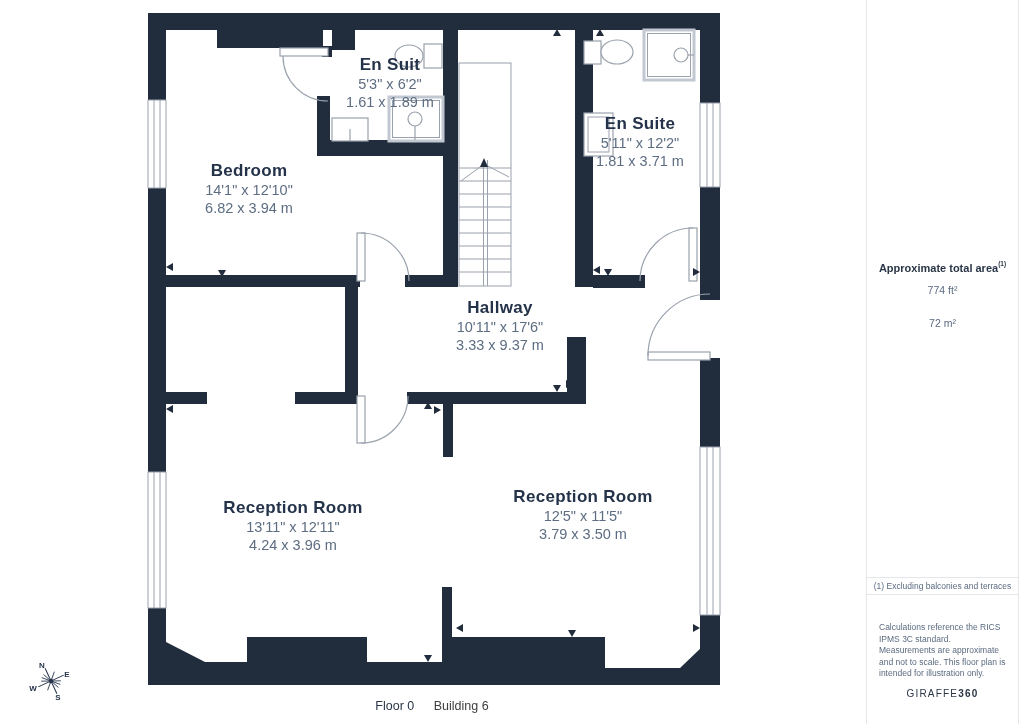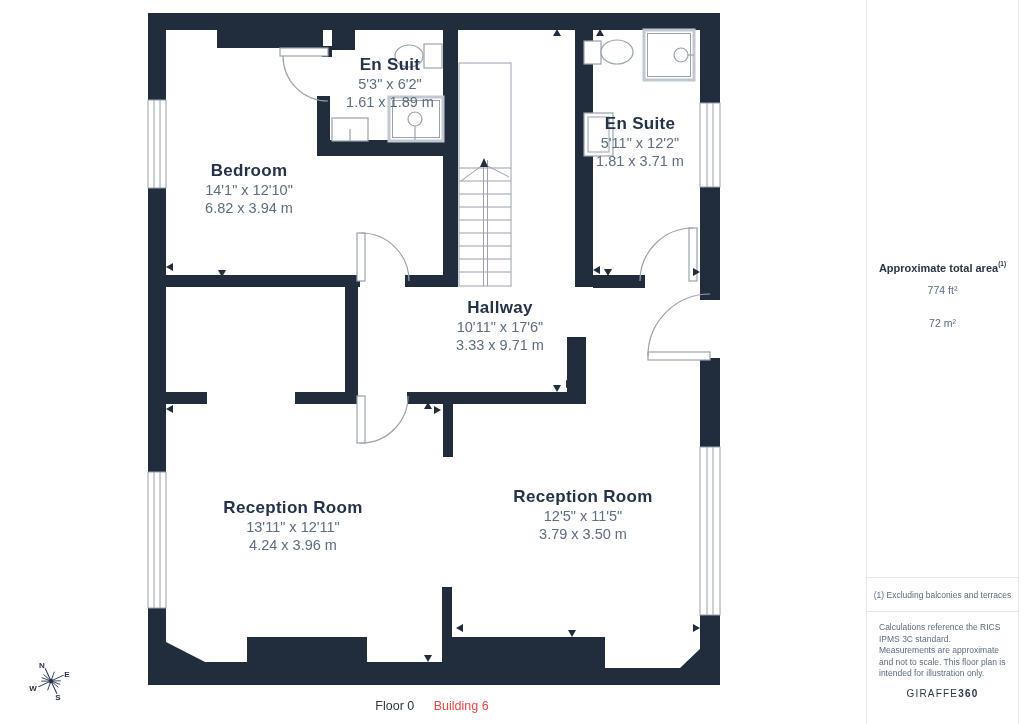--- a/index.html
+++ b/index.html
@@ -14,36 +14,36 @@
   
   .sidebar{
     position:absolute;left:866px;top:0;width:153px;height:724px;background:#fff;
     border-left:1px solid #E4E6EA;border-right:1px solid #E4E6EA;box-sizing:border-box;
   }
   .area-block{position:absolute;top:258px;left:0;width:100%;text-align:center;}
   .area-title{font-size:11px;font-weight:700;color:#2A3647;}
   .area-sup{font-size:6.5px;font-weight:700;color:#2A3647;vertical-align:super;}
   .area-val{font-size:10.5px;color:#5B6B80;line-height:17px;margin-top:6px;}
   .note-block{
-    position:absolute;top:577px;left:0;width:100%;height:35px;box-sizing:border-box;
+    position:absolute;top:577px;left:0;width:100%;height:18px;box-sizing:border-box;
     border-top:1px solid #E4E6EA;border-bottom:1px solid #E4E6EA;
     display:flex;align-items:center;justify-content:center;
     font-size:8.5px;color:#5B6B80;text-align:left;
   }
   .disclaimer{
     position:absolute;top:622px;left:0;width:100%;box-sizing:border-box;padding:0 12px;
     font-size:8.5px;line-height:11.5px;color:#5B6B80;text-align:left;
   }
   .brand{position:absolute;top:688px;left:0;width:100%;text-align:center;
     font-size:10px;letter-spacing:1.2px;color:#2A3647;}
   .brand b{font-weight:700;}
   
   .footer{position:absolute;top:699px;left:432px;transform:translateX(-50%);white-space:nowrap;font-size:12.5px;}
   .footer .floor{font-weight:400;color:#2A3647;}
-  .footer .building{color:#ef4444;margin-left:16px;}
+  .footer .building{color:#404040;margin-left:16px;}
   
   #compass{position:absolute;left:14px;top:644px;}
   .compass-letter{font-size:8px;font-weight:700;fill:#24334A;}
 </style>
 </head>
 <body>
 
 <svg id="plan-svg" width="870" height="724" viewBox="0 0 870 724">
 
   <g fill="#212C3D" stroke="none">
@@ -194,21 +194,21 @@
   <div class="room-dims">1.61 x 1.89 m</div>
 </div>
 <div class="room-label" style="left:640px;top:113px;">
   <div class="room-name">En Suite</div>
   <div class="room-dims">5'11" x 12'2"</div>
   <div class="room-dims">1.81 x 3.71 m</div>
 </div>
 <div class="room-label" style="left:500px;top:297px;">
   <div class="room-name">Hallway</div>
   <div class="room-dims">10'11" x 17'6"</div>
-  <div class="room-dims">3.33 x 9.71 m</div>
+  <div class="room-dims">3.33 x 9.37 m</div>
 </div>
 <div class="room-label" style="left:293px;top:497px;">
   <div class="room-name">Reception Room</div>
   <div class="room-dims">13'11" x 12'11"</div>
   <div class="room-dims">4.24 x 3.96 m</div>
 </div>
 <div class="room-label" style="left:583px;top:486px;">
   <div class="room-name">Reception Room</div>
   <div class="room-dims">12'5" x 11'5"</div>
   <div class="room-dims">3.79 x 3.50 m</div>

